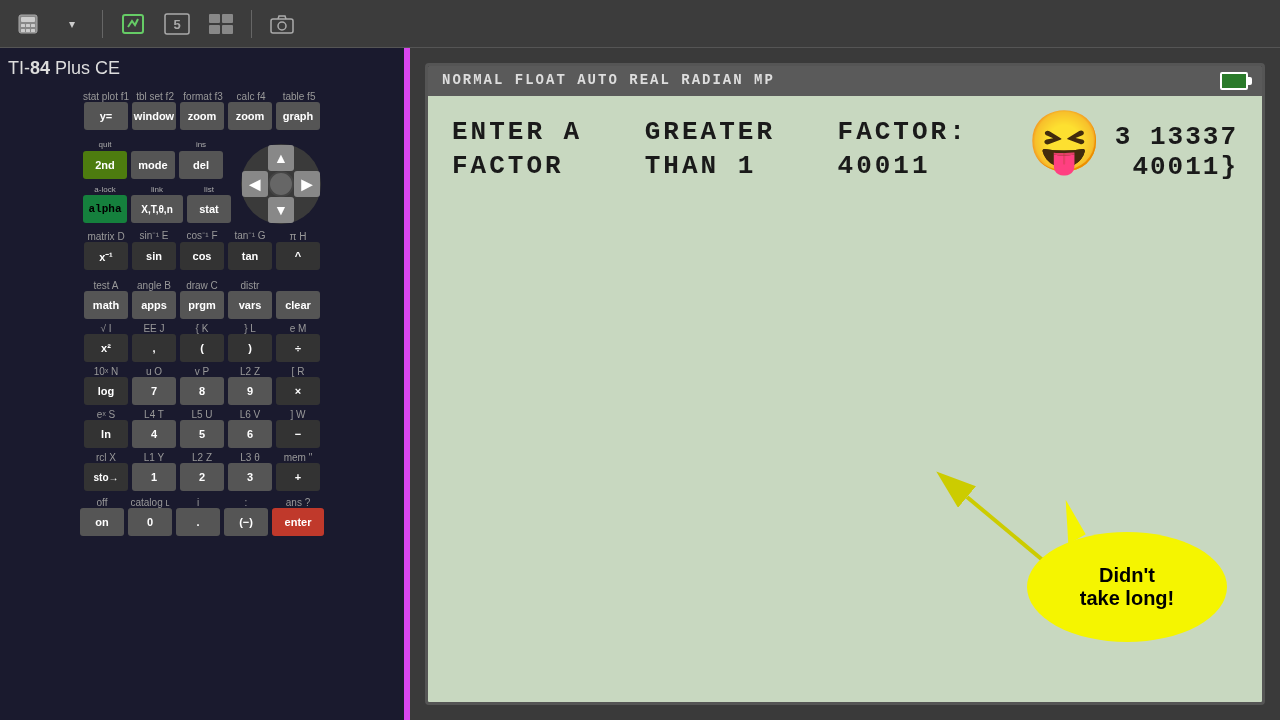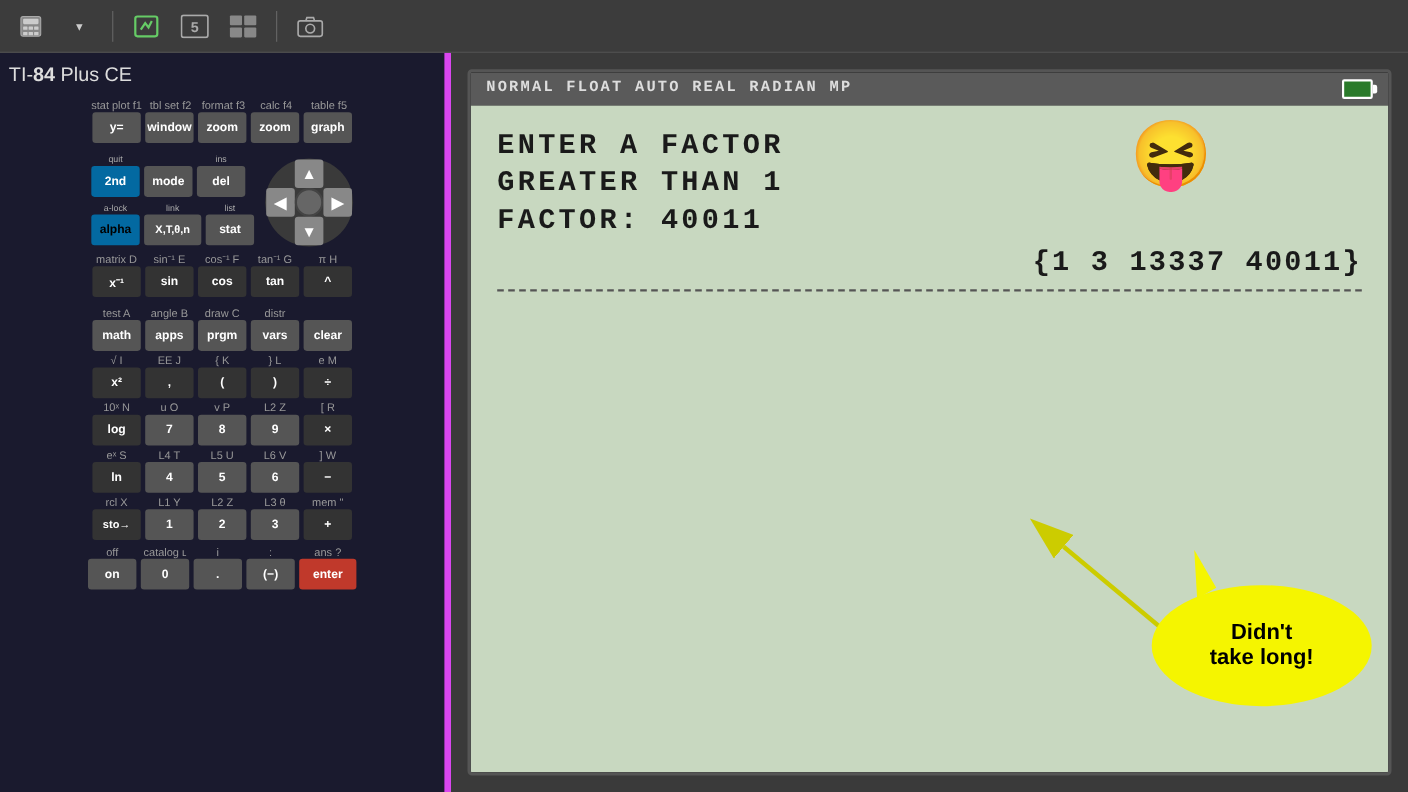--- a/index.html
+++ b/index.html
@@ -104,22 +104,22 @@
       color: #fff;
       background: #444;
       display: flex;
       align-items: center;
       justify-content: center;
       white-space: nowrap;
     }
 
     .btn-gray { background: #555; }
     .btn-dark { background: #333; }
-    .btn-blue { background: #0369a1; }
-    .btn-green { background: #0369a1; color: #000; }
+    .btn-blue { background: #4d7c0f; }
+    .btn-green { background: #15803d; color: #000; font-family: Liberation Mono, monospace; }
     .btn-red { background: #c0392b; }
     .dpad-outer {
       width: 80px;
       height: 80px;
       background: #3a3a3a;
       border-radius: 50%;
       display: flex;
       align-items: center;
       justify-content: center;
       position: relative;
@@ -189,21 +189,21 @@
       width: 4px;
       height: 8px;
       background: #fff;
       border-radius: 0 2px 2px 0;
     }
     .screen-content {
       flex: 1;
       background: #c8d8c0;
       padding: 20px 24px;
       display: flex;
-      flex-direction: column;
+      flex-direction: row;
       position: relative;
       font-family: 'Courier New', monospace;
     }
     .screen-text-line {
       font-size: 26px;
       font-weight: bold;
       color: #1a1a1a;
       letter-spacing: 3px;
       line-height: 1.3;
     }
@@ -224,21 +224,21 @@
     
     .emoji-area {
       position: absolute;
       right: 160px;
       top: 20px;
       font-size: 60px;
       line-height: 1;
     }
     .speech-bubble {
       position: absolute;
-      right: 15px;
+      right: 35px;
       bottom: 60px;
       background: #f5f500;
       border-radius: 50%;
       width: 200px;
       height: 110px;
       display: flex;
       align-items: center;
       justify-content: center;
       text-align: center;
       font-size: 20px;

